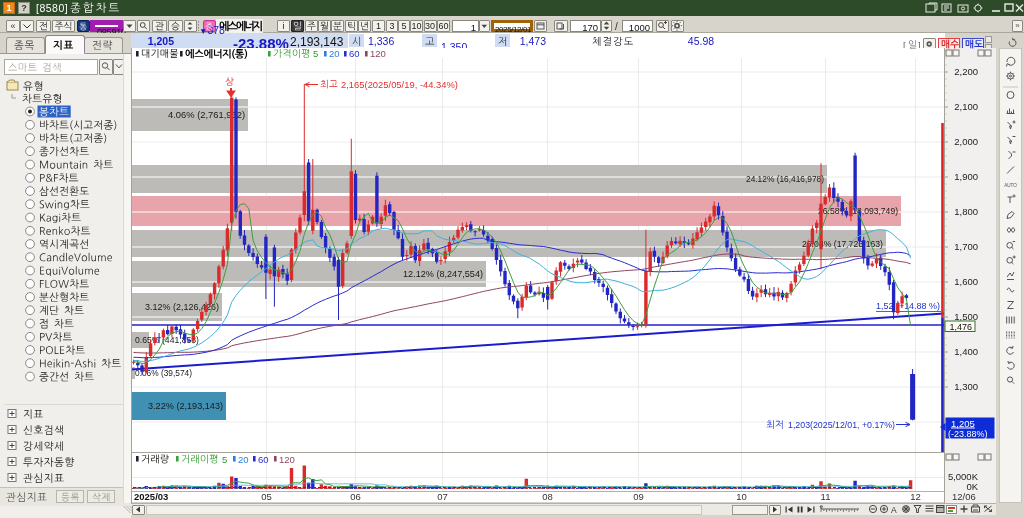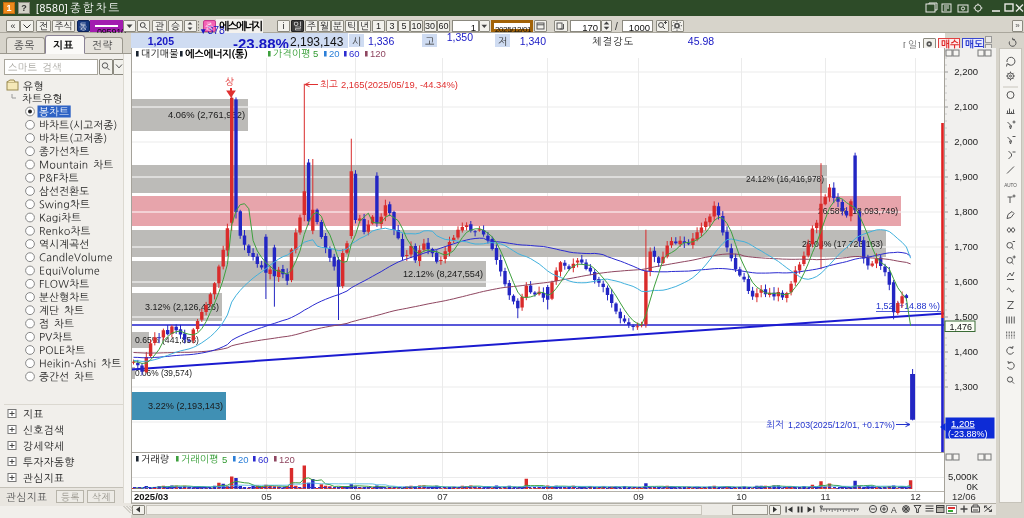--- a/index.html
+++ b/index.html
@@ -85,22 +85,22 @@
 <div style="position:absolute;left:131px;top:33px;width:814px;height:15px;background:#fff;"></div>
 <div style="position:absolute;left:131px;top:33px;width:217px;height:15px;background:#cfdcf2;"></div>
 <div style="position:absolute;left:349px;top:34px;width:15px;height:13px;background:#cfdcf2;"></div>
 <div style="position:absolute;left:422px;top:34px;width:15px;height:13px;background:#cfdcf2;"></div>
 <div style="position:absolute;left:495px;top:34px;width:15px;height:13px;background:#cfdcf2;"></div>
 <span style="position:absolute;left:144px;top:35px;width:30px;text-align:right;font-size:10.5px;font-weight:bold;color:#1717c4">1,205</span>
 <span style="position:absolute;left:199px;top:24px;font-size:10.5px;color:#1717c4"><span style="font-size:8.5px">▼</span>378</span>
 <span style="position:absolute;left:233px;top:35px;font-size:15px;font-weight:bold;color:#1717c4">-23.88%</span>
 <span style="position:absolute;left:290px;top:35px;font-size:12px;color:#111">2,193,143</span>
 <span style="position:absolute;left:368px;top:35px;width:32px;text-align:left;font-size:10.5px;color:#1717c4">1,336</span>
-<span style="position:absolute;left:441px;top:31px;width:32px;text-align:right;font-size:10.5px;color:#1717c4">1,350</span>
-<span style="position:absolute;left:514px;top:35px;width:32px;text-align:right;font-size:10.5px;color:#1717c4">1,340</span>
+<span style="position:absolute;left:441px;top:41px;width:32px;text-align:left;font-size:10.5px;color:#1717c4">1,350</span>
+<span style="position:absolute;left:514px;top:35px;width:32px;text-align:right;font-size:10.5px;color:#1717c4">1,473</span>
 <span style="position:absolute;left:685px;top:35px;width:32px;text-align:center;font-size:10.5px;color:#1717c4">45.98</span>
 <span style="position:absolute;left:903px;top:40px;font-size:9.5px;color:#666">[</span>
 <span style="position:absolute;left:918px;top:40px;font-size:9.5px;color:#666">]</span>
 <div style="position:absolute;left:923px;top:38px;width:13px;height:12px;background:#f2f1ec;border:1px solid #8b897f;border-radius:1px;box-sizing:border-box;"></div>
 <div style="position:absolute;left:938px;top:38px;width:22px;height:12px;background:#fdecec;border:1px solid #e04040;box-sizing:border-box;"></div>
 <div style="position:absolute;left:962px;top:38px;width:22px;height:12px;background:#eaecfc;border:1px solid #3a48d0;box-sizing:border-box;"></div>
 <div style="position:absolute;left:985px;top:36px;width:7px;height:7px;background:#eceae6;border:1px solid #999;box-sizing:border-box;"></div>
 <div style="position:absolute;left:985px;top:44px;width:7px;height:7px;background:#eceae6;border:1px solid #999;box-sizing:border-box;"></div>
 <div style="position:absolute;left:4px;top:59px;width:94px;height:16px;background:#fff;border:1px solid #a9a69c;box-sizing:border-box;"></div>
 <div style="position:absolute;left:99px;top:59px;width:14px;height:16px;background:#f2f1ec;border:1px solid #8b897f;border-radius:1px;box-sizing:border-box;"></div>

